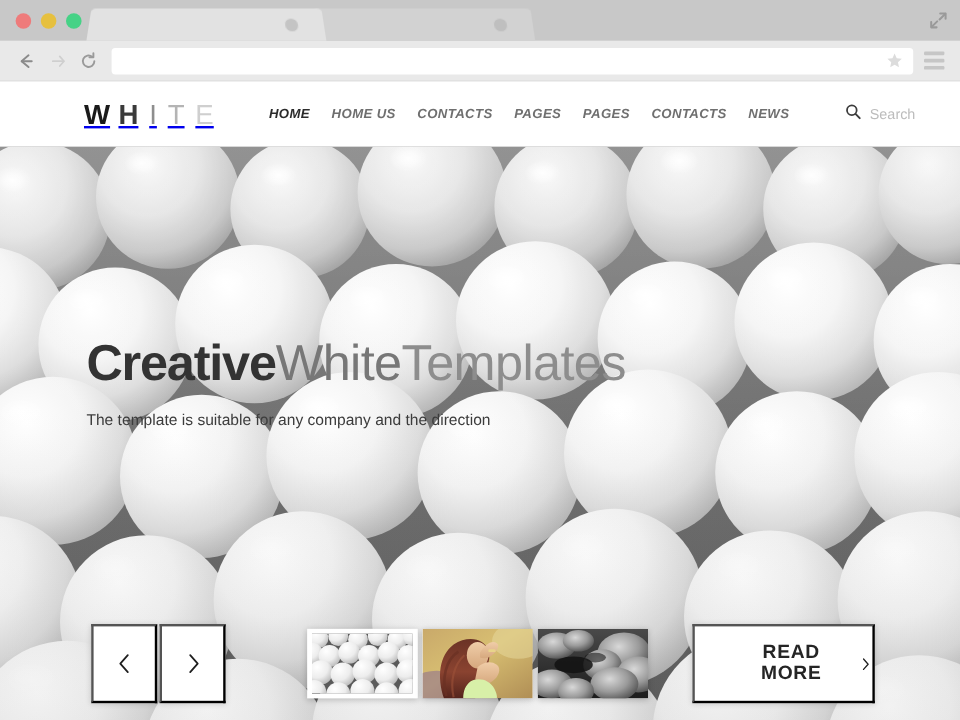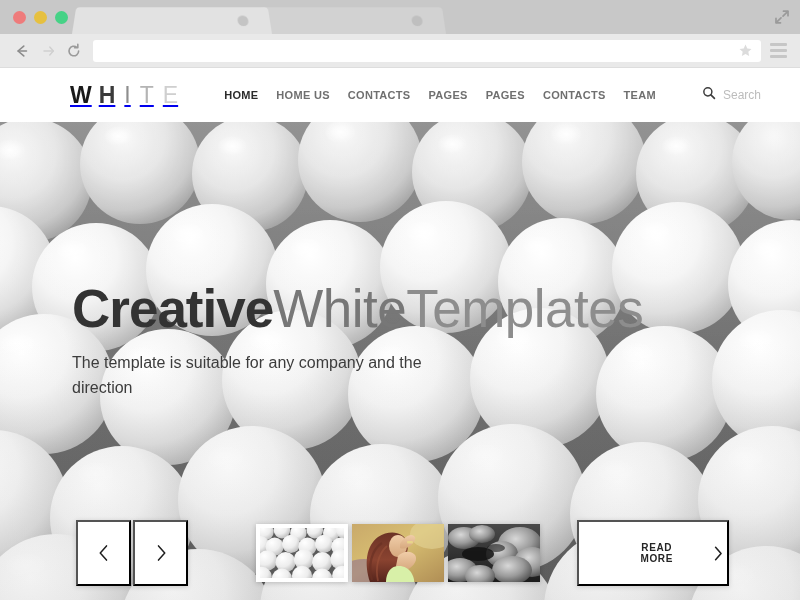--- a/index.html
+++ b/index.html
@@ -167,20 +167,21 @@
   .logo .l1 { color: #3a3a3a; font-weight: 700; margin-left: 7px; }
   .logo .l2 { color: #8e8e8e; font-weight: 400; margin-left: 9px; }
   .logo .l3 { color: #b4b4b4; font-weight: 300; margin-left: 9px; }
   .logo .l4 { color: #cfcfcf; font-weight: 300; margin-left: 9px; }
 
   .main-nav {
     display: flex;
     align-items: center;
     gap: 18px;
     margin-left: 46px;
+    font-style: italic;
   }
   .nav-link {
     font-size: 11px;
     font-weight: 700;
     letter-spacing: 0.3px;
     color: #6f6f6f;
     text-decoration: none;
     white-space: nowrap;
   }
   .nav-link.active { color: #2b2b2b; }
@@ -230,32 +231,32 @@
     pointer-events: none;
   }
 
   .hero-content {
     position: absolute;
     left: 72px;
     top: 160px;
     z-index: 3;
   }
   .hero-title {
-    font-size: 53px;
+    font-size: 42px;
     line-height: 1;
     white-space: nowrap;
     font-family: "Liberation Sans", sans-serif;
   }
   .ht-1 { color: #333333; font-weight: 700; letter-spacing: -1px; }
   .ht-2 { color: #777777; font-weight: 400; letter-spacing: -0.5px; }
   .ht-3 { color: #8d8d8d; font-weight: 300; letter-spacing: -0.5px; }
 
   .hero-sub {
     margin-top: 16px;
-    font-size: 16px;
+    font-size: 13px;
     line-height: 1.55;
     color: #3c3c3c;
     max-width: 390px;
   }
 
   
   .slider-bar {
     position: absolute;
     left: 0;
     right: 0;
@@ -308,21 +309,21 @@
     width: 152px;
     height: 66px;
     background: #ffffff;
     display: flex;
     align-items: center;
     justify-content: center;
     gap: 22px;
     box-shadow: 0 1px 5px rgba(0,0,0,0.16);
   }
   .readmore-label {
-    font-size: 10px;
+    font-size: 16px;
     font-weight: 700;
     letter-spacing: 0.6px;
     color: #252525;
     margin-left: 47px;
   }
 </style>
 </head>
 <body>
 
 <div id="app">
@@ -398,21 +399,21 @@
       <span class="l4">E</span>
     </a>
 
     <nav class="main-nav">
       <a class="nav-link active" href="#">HOME</a>
       <a class="nav-link" href="#">HOME US</a>
       <a class="nav-link" href="#">CONTACTS</a>
       <a class="nav-link" href="#">PAGES</a>
       <a class="nav-link" href="#">PAGES</a>
       <a class="nav-link" href="#">CONTACTS</a>
-      <a class="nav-link" href="#">TEAM</a>
+      <a class="nav-link" href="#">NEWS</a>
     </nav>
 
     <div class="header-divider"></div>
 
     <div class="search-box">
       <span>
         <svg viewBox="0 0 16 16" width="14" height="14">
           <circle cx="6.7" cy="6.7" r="4.6" fill="none" stroke="#3d3d3d" stroke-width="1.7"></circle>
           <path d="M10.2 10.2 L14.2 14.2" stroke="#3d3d3d" stroke-width="1.9" stroke-linecap="round"></path>
         </svg>

